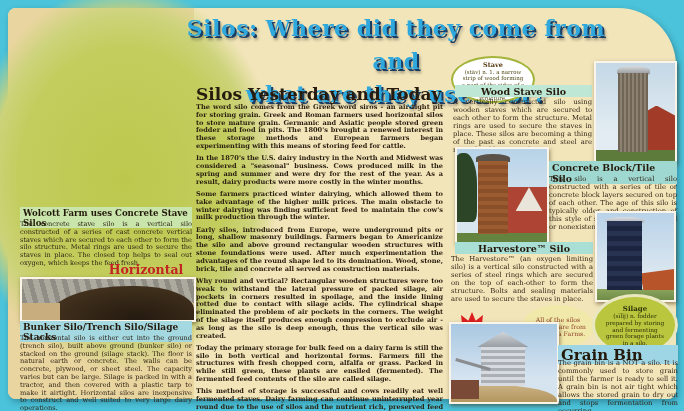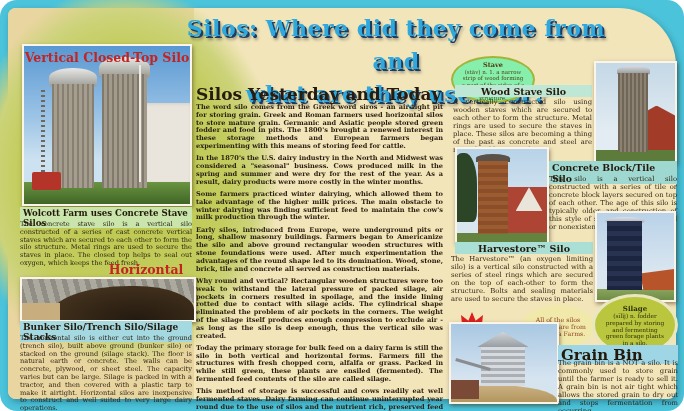--- a/index.html
+++ b/index.html
@@ -1,17 +1,17 @@
 <!DOCTYPE html>
 <html><head>
 <meta charset="utf-8">
 <style>
   html,body{margin:0;padding:0;}
   .poster{position:relative;width:684px;height:411px;background:#4bc3da;overflow:hidden;
-          font-family:"DejaVu Serif", serif;color:#261b0e;border-radius:17px;}
+          font-family:"DejaVu Serif", serif;color:#261b0e;}
   .abs{position:absolute;}
   .panel{left:8px;top:8px;width:668px;height:391px;background:#f2e5ba;border-radius:8px 58px 8px 8px;
          box-shadow:2px 3px 6px rgba(0,40,60,.35);}
   .leftbg{left:8px;top:8px;width:186px;height:391px;background:#e9d5a0;border-radius:8px 0 0 8px;}
   .olive{left:-20px;top:0px;width:300px;height:370px;
          background:radial-gradient(ellipse at 48% 48%, #bcc84d 0%, #c3cd5e 48%, #ccd37a 60%, rgba(204,211,122,0) 71%);}
   
   .title{left:184px;top:12px;width:424px;text-align:center;font-weight:bold;color:#2fa9dd;
          font-size:22px;line-height:33px;letter-spacing:.5px;
          text-shadow:2px 2px 0 #1b3d63, 3px 4px 3px rgba(0,0,0,.35);}
@@ -35,33 +35,20 @@
 <div class="poster">
   <div class="abs panel"></div>
   <div class="abs leftbg"></div>
   <div class="abs olive"></div>
 
   <div class="abs title">
     <div>Silos: Where did they come from and</div>
     <div>what are they used for?</div>
   </div>
 
-  <div class="abs photo" style="left:22px;top:44px;width:166px;height:158px;">
-    <div class="ph" style="inset:0;background:linear-gradient(180deg,#5898d2 0%,#9cc4e6 45%,#cde2f0 72%);"></div>
-    <div class="ph" style="right:0;top:36%;width:34%;height:52%;background:#e9e5dc;box-shadow:inset 2px 0 4px rgba(0,0,0,.15);"></div>
-    <div class="ph" style="left:0;bottom:0;width:100%;height:14%;background:linear-gradient(#6a9440,#3f6626);"></div>
-    <div class="ph" style="left:15%;top:14%;width:29%;height:12%;border-radius:50% 50% 12% 12%;background:linear-gradient(#e8e8e6,#9a9a96);"></div>
-    <div class="ph" style="left:17%;top:24%;width:25%;height:66%;background:repeating-linear-gradient(90deg,#867f72 0 2px,#a59d8e 2px 5px);"></div>
-    <div class="ph" style="left:45%;top:7%;width:31%;height:13%;border-radius:50% 50% 12% 12%;background:linear-gradient(#e8e8e6,#98988f);"></div>
-    <div class="ph" style="left:47%;top:18%;width:27%;height:72%;background:repeating-linear-gradient(90deg,#80796c 0 2px,#a29a8b 2px 5px);"></div>
-    <div class="ph" style="left:69%;top:12%;width:2px;height:74%;background:#eceae6;"></div>
-    <div class="ph" style="left:10%;top:28%;width:4px;height:58%;background:repeating-linear-gradient(180deg,#6d675c 0 2px,rgba(0,0,0,0) 2px 5px);"></div>
-    <div class="ph" style="left:5%;bottom:9%;width:17%;height:11%;background:#b5342a;border-radius:2px;"></div>
-    <div class="ph redlabel" style="left:0;top:4px;width:100%;text-align:center;font-size:12.5px;">Vertical Closed-Top Silo</div>
-  </div>
 
   <div class="abs bar" style="left:20px;top:207px;width:172px;font-size:8.6px;background:#c9e5ab;">Wolcott Farm uses Concrete Stave Silos</div>
   <div class="abs bodytxt" style="left:20px;top:221px;width:172px;">The concrete stave silo is a vertical silo constructed of a series of cast concrete vertical staves which are secured to each other to form the silo structure.  Metal rings are used to secure the staves in place.  The closed top helps to seal out oxygen, which keeps the feed fresh.</div>
 
   <div class="abs redlabel" style="left:100px;top:262px;width:92px;font-size:12.5px;text-align:center;">Horizontal Silo</div>
   <div class="abs photo" style="left:20px;top:277px;width:172px;height:41px;">
     <div class="ph" style="inset:0;background:#c9b387;"></div>
     <div class="ph" style="left:0;top:0;width:100%;height:58%;background:repeating-linear-gradient(75deg,#8f8d84 0 5px,#aca99e 5px 11px);"></div>
     <div class="ph" style="left:16%;top:18%;right:0;bottom:0;border-radius:55% 40% 0 0 / 90% 70% 0 0;background:radial-gradient(ellipse at 60% 100%,#241a10,#3c2c1a 60%,#4e3d26);"></div>
     <div class="ph" style="left:0;bottom:0;width:22%;height:42%;background:#c8ae7e;"></div>
@@ -74,21 +61,21 @@
   <div class="abs bodytxt" style="left:196px;top:104px;width:247px;font-size:6.6px;line-height:7.8px;">
     <p>The word silo comes from the Greek word siros - an air-tight pit for storing grain. Greek and Roman farmers used horizontal silos to store mature grain.  Germanic and Asiatic people stored green fodder and food in pits.  The 1800's brought a renewed interest in these storage methods and European farmers began experimenting with this means of storing feed for cattle.</p>
     <p>In the 1870's the U.S. dairy industry in the North and Midwest was considered a "seasonal" business.  Cows produced milk in the spring and summer and were dry for the rest of the year.  As a result, dairy products were more costly in the winter months.</p>
     <p>Some farmers practiced winter dairying, which allowed them to take advantage of the higher milk prices.  The main obstacle to winter dairying was finding sufficient feed to maintain the cow's milk production through the winter.</p>
     <p>Early silos, introduced from Europe, were underground pits or long, shallow masonry buildings.  Farmers began to Americanize the silo and above ground rectangular wooden structures with stone foundations were used. After much experimentation the advantages of the round shape led to its domination.  Wood, stone, brick, tile and concrete all served as construction materials.</p>
     <p>Why round and vertical?  Rectangular wooden structures were too weak to withstand the lateral pressure of packed silage, air pockets in corners resulted in spoilage, and the inside lining rotted due to contact with silage acids.  The cylindrical shape eliminated the problem of air pockets in the corners.  The weight of the silage itself produces enough compression to exclude air - as long as the silo is deep enough, thus the vertical silo was created.</p>
     <p>Today the primary storage for bulk feed on a dairy farm is still the silo in both vertical and horizontal forms.  Farmers fill the structures with fresh chopped corn, alfalfa or grass.  Packed in while still green, these plants are ensiled  (fermented).  The fermented feed contents of the silo are called silage.</p>
     <p>This method of storage is successful and cows readily eat well fermented staves. Dairy farming can continue uninterrupted year round due to the use of silos and the nutrient rich, preserved feed that they contain.</p>
   </div>
 
-  <div class="abs ell" style="left:451px;top:56px;width:84px;height:47px;background:#86efac;border:2px solid #a3b43a;padding:3px 8px 0 8px;color:#4a4410;">
+  <div class="abs ell" style="left:451px;top:56px;width:84px;height:47px;background:#ffffff;border:2px solid #a3b43a;padding:3px 8px 0 8px;color:#4a4410;">
     <div style="font-size:6.5px;font-weight:bold;color:#53350c;">Stave</div>
     <div style="font-size:5.5px;line-height:6.4px;">(stāv) n. 1. a narrow strip of wood forming a part of the sides of a barrel, tub, or similar structure.</div>
   </div>
 
   <div class="abs bar" style="left:455px;top:85px;width:137px;font-size:9.5px;background:#bfe7d6;text-align:center;">Wood Stave Silo</div>
   <div class="abs bodytxt" style="left:453px;top:98px;width:139px;font-size:6.8px;line-height:8px;">A vertically constructed silo using wooden staves which are secured to each other to form the structure. Metal rings are used to secure the staves in place.  These silos are becoming a thing of the past as concrete and steel are more durable materials.</div>
   <div class="abs photo" style="left:594px;top:61px;width:79px;height:99px;">
     <div class="ph" style="inset:0;background:linear-gradient(180deg,#c4d8e6,#e3ecf2 70%);"></div>
     <div class="ph" style="right:0;bottom:11%;width:52%;height:46%;background:#a23b28;clip-path:polygon(0 28%,55% 0,100% 22%,100% 100%,0 100%);"></div>
     <div class="ph" style="left:0;bottom:0;width:100%;height:12%;background:#5d7c3c;"></div>

